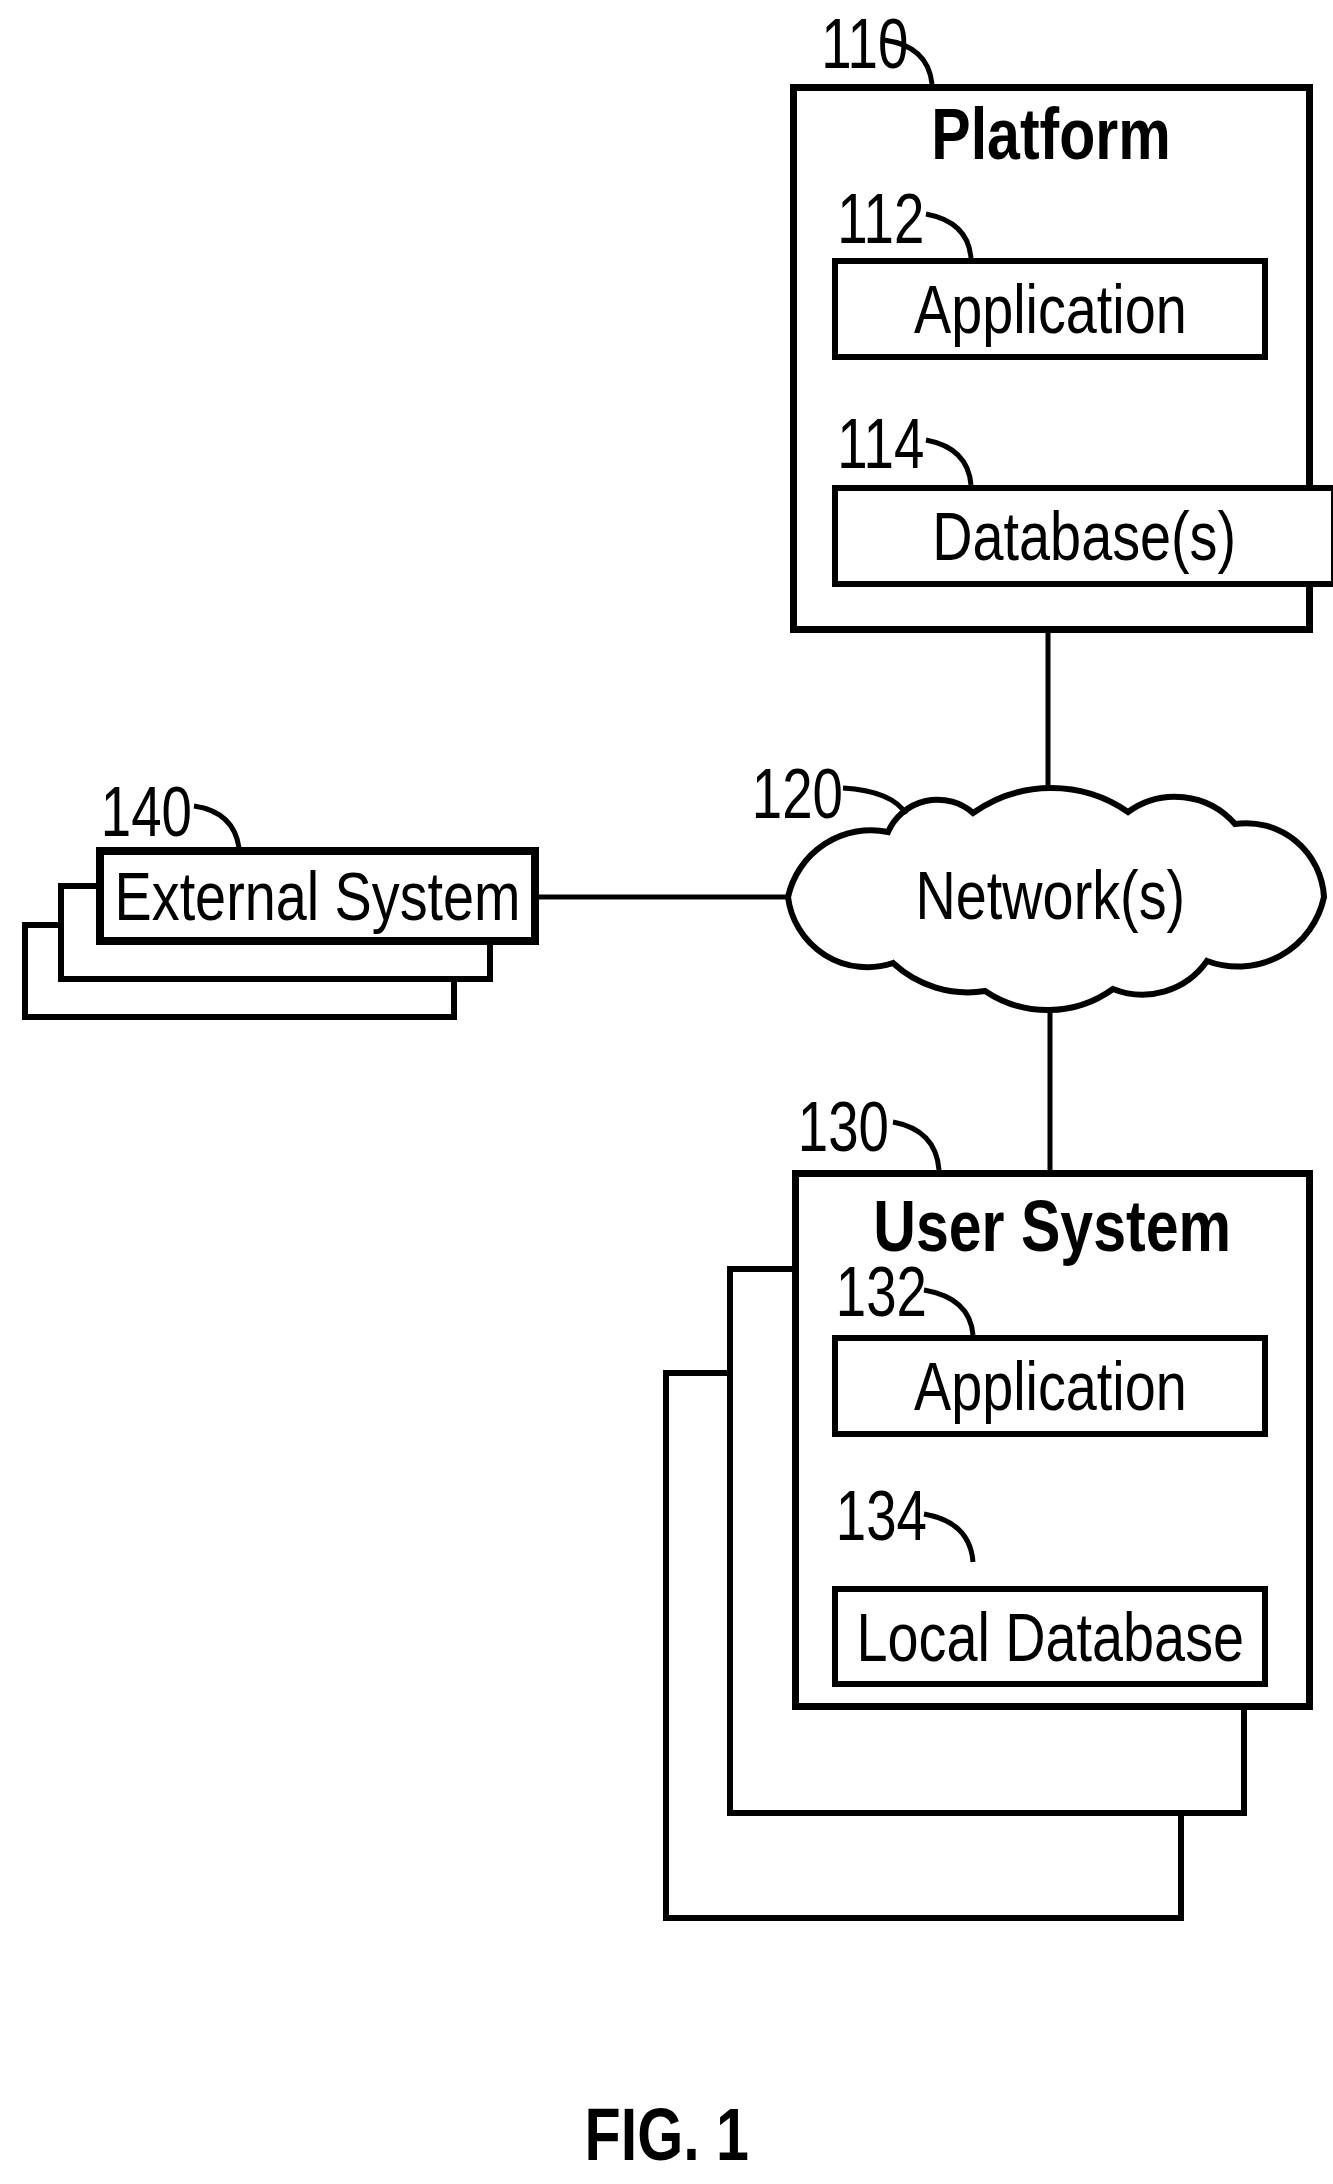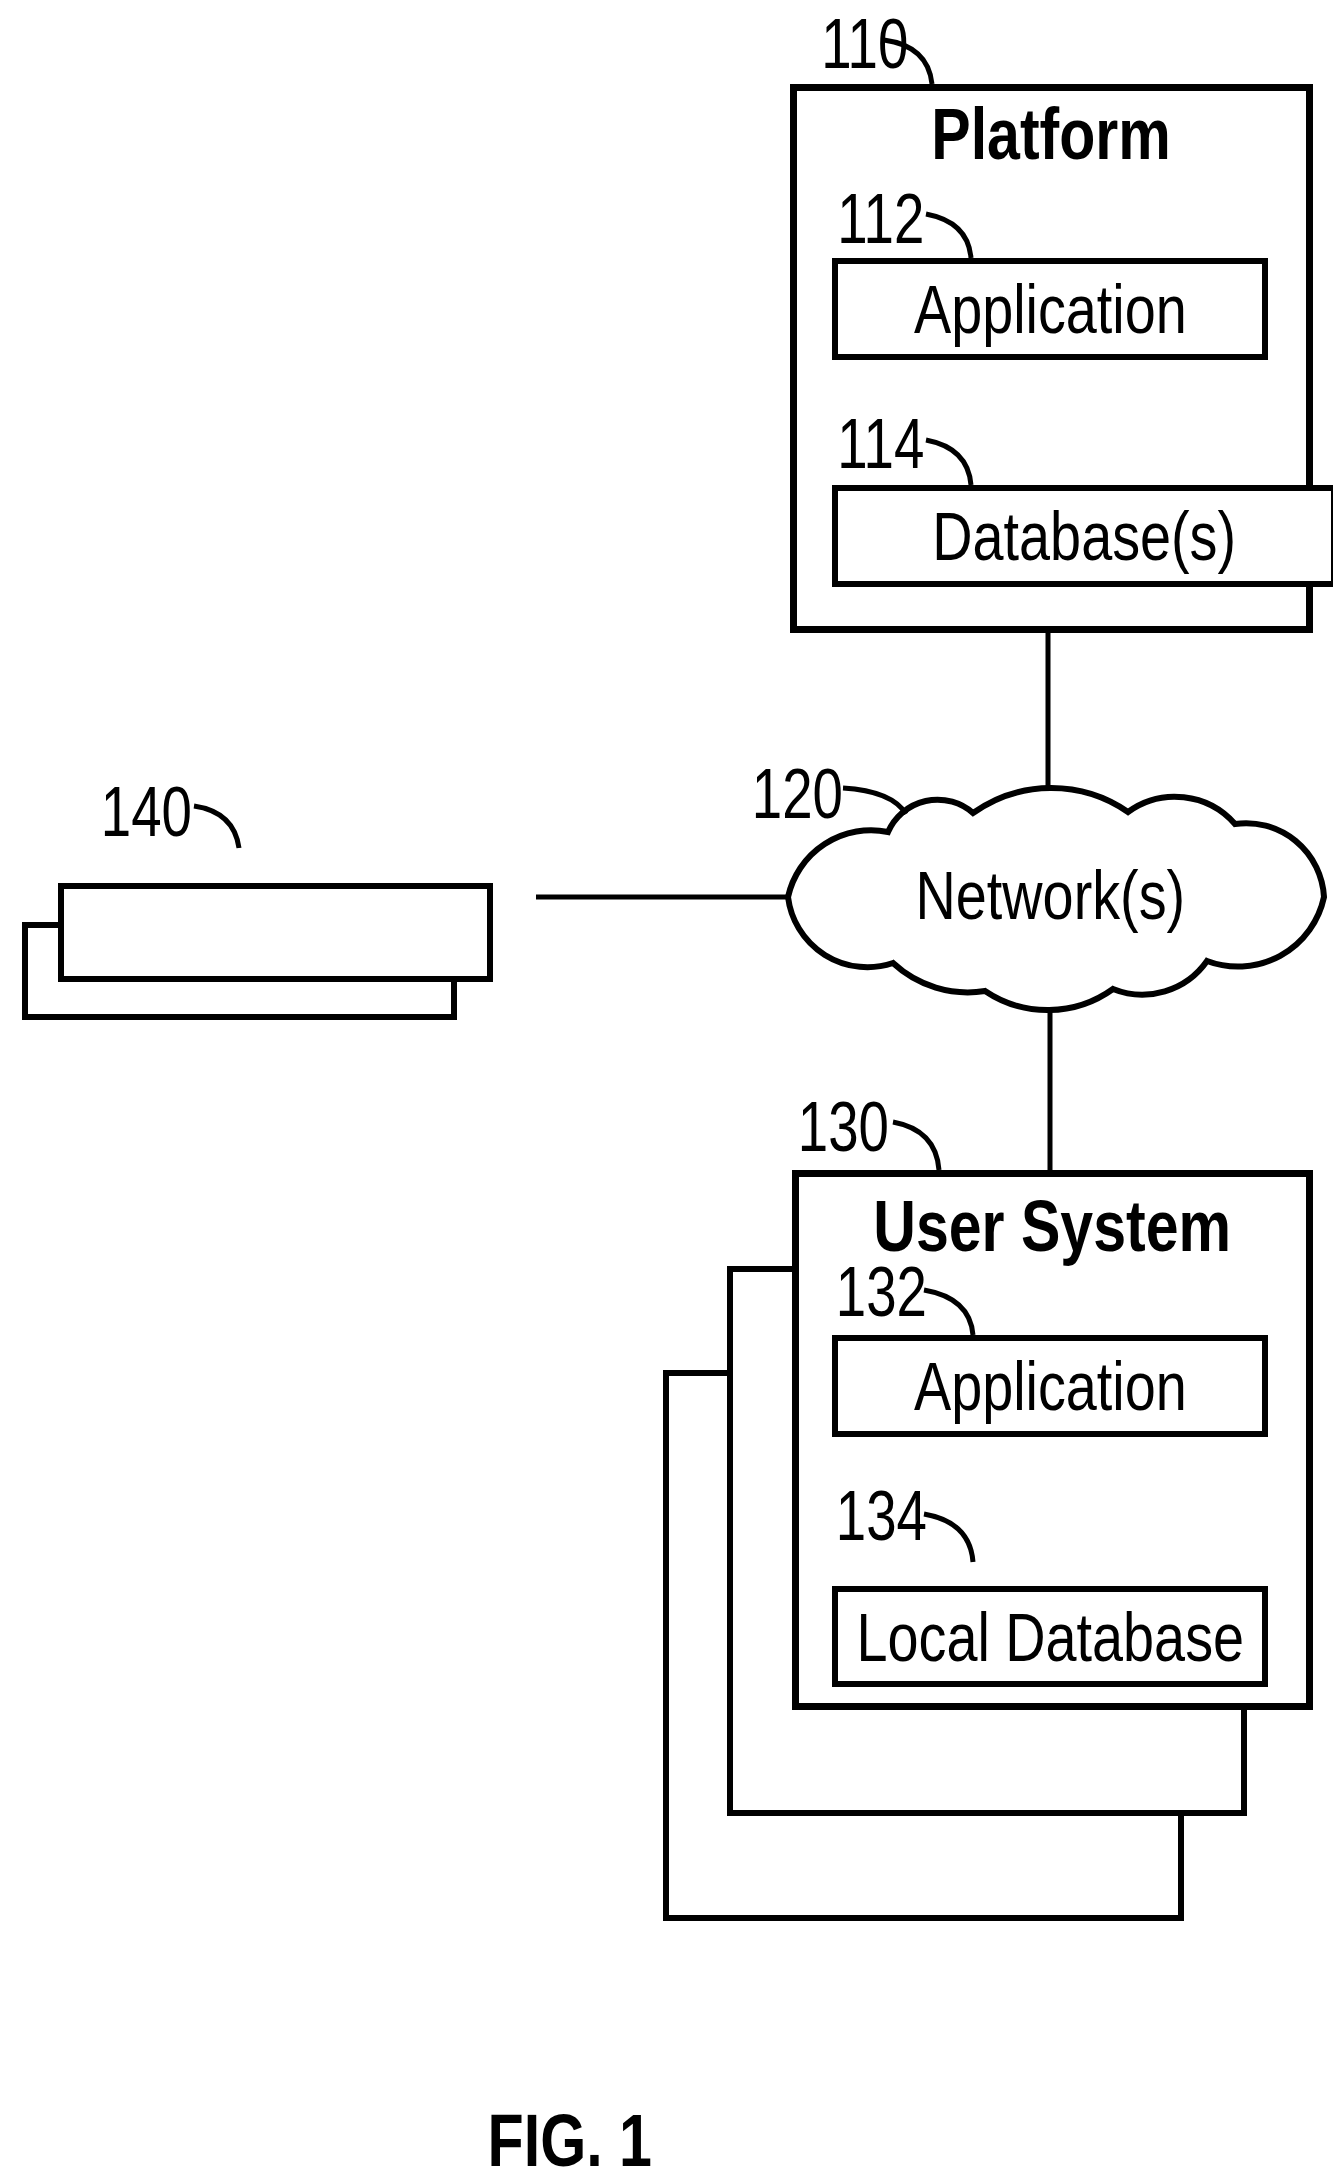--- a/index.html
+++ b/index.html
@@ -43,23 +43,22 @@
     width:100px;height:56px;
     display:flex;align-items:center;justify-content:center;
   }
   .reflabel .txt{font-size:70px;transform:scaleX(0.78);}
   .cloudtext{
     position:absolute;z-index:5;
     display:flex;align-items:center;justify-content:center;
   }
   .caption{
     position:absolute;z-index:8;
-    display:flex;align-items:center;justify-content:flex-start;
+    display:flex;align-items:center;justify-content:center;
     font-weight:bold;
-    margin-top:6px;
   }
   .caption .txt{font-size:74px;font-weight:bold;transform:scaleX(0.80);}
 </style>
 </head>
 <body>
 
 <div class="canvas">
 
   <svg class="layer base-layer" viewBox="0 0 1333 2184">
     <line x1="1048" y1="630" x2="1048" y2="798" stroke="#000" stroke-width="5"></line>
@@ -73,20 +72,23 @@
              A 78 78 0 0 1 1324 897
              A 88 88 0 0 1 1207 961
              A 79 79 0 0 1 1113 989
              A 112 112 0 0 1 985 991
              A 110 110 0 0 1 893 963
              A 80 80 0 0 1 788 897 Z" fill="#ffffff" stroke="#000" stroke-width="6"></path>
   </svg>
 
   <div class="box stackbox" style="left:22px;top:922px;width:435px;height:98px;"></div>
   <div class="box stackbox" style="left:58px;top:883px;width:435px;height:99px;"></div>
+  <div class="box bigbox" style="left:96px;top:847px;width:443px;height:98px;border-width:8px;">
+    <span class="txt">External System</span>
+  </div>
 
   <div class="box stackbox" style="left:663px;top:1370px;width:521px;height:551px;"></div>
   <div class="box stackbox" style="left:727px;top:1266px;width:520px;height:550px;"></div>
   <div class="box bigbox" style="left:792px;top:1170px;width:521px;height:540px;"></div>
 
   <div class="box bigbox" style="left:790px;top:84px;width:523px;height:549px;"></div>
 
   <div class="box innerbox" style="left:832px;top:258px;width:436px;height:102px;">
     <span class="txt">Application</span>
   </div>

